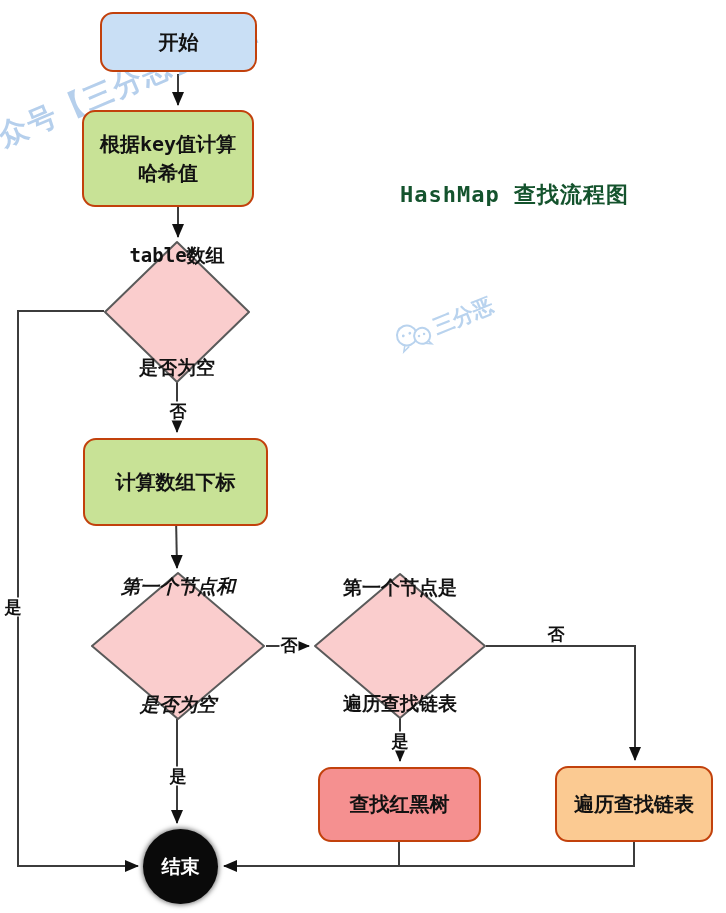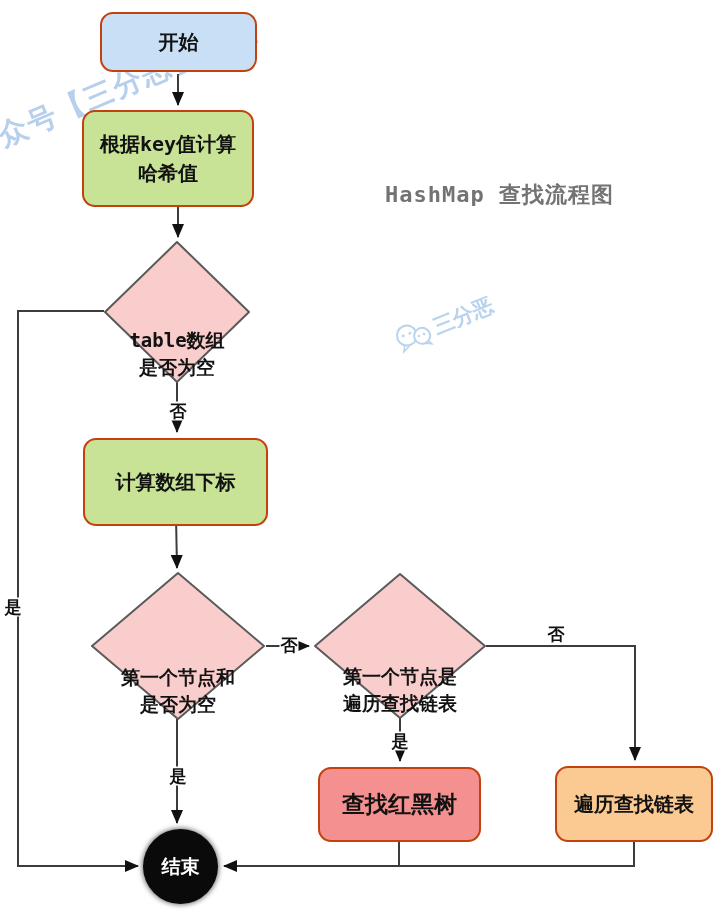--- a/index.html
+++ b/index.html
@@ -4,30 +4,30 @@
 <style>
   html,body{margin:0;padding:0;background:#fff;}
   #canvas{position:relative;width:726px;height:913px;background:#ffffff;overflow:hidden;
           font-family:"DejaVu Sans Mono","Liberation Mono",monospace;}
   #edges{position:absolute;left:0;top:0;width:726px;height:913px;}
   .node{position:absolute;display:flex;flex-direction:column;align-items:center;justify-content:center;
         box-sizing:border-box;text-align:center;font-weight:bold;color:#121212;line-height:1.45;}
   .rounded{border:2px solid #c2410c;border-radius:13px;}
   .start{background:#c9dff5;font-size:20px;}
   .process{background:#c8e296;font-size:20px;}
-  .action-red{background:#f59090;font-size:23px;}
+  .action-red{background:#f59090;font-size:20px;}
   .action-orange{background:#fbca92;font-size:20px;}
-  .diamond-text{position:absolute;display:flex;flex-direction:column;align-items:center;justify-content:flex-end;
+  .diamond-text{position:absolute;display:flex;flex-direction:column;align-items:center;justify-content:space-between;
         text-align:center;font-weight:bold;color:#121212;font-size:19px;line-height:1.45;}
   .end-circle{position:absolute;width:75px;height:75px;border-radius:50%;background:#0a0a0a;
         display:flex;align-items:center;justify-content:center;color:#ffffff;font-weight:bold;font-size:19px;
         box-shadow:0 0 5px 1px rgba(0,0,0,0.55);}
   .edge-label{position:absolute;transform:translate(-50%,-50%);background:#ffffff;color:#111;
         font-weight:bold;font-size:17px;line-height:1;padding:1px 1px;}
-  .title{position:absolute;left:385px;top:180px;font-size:22px;font-weight:bold;color:#737373;
+  .title{position:absolute;left:400px;top:180px;font-size:22px;font-weight:bold;color:#14532d;
         letter-spacing:1px;white-space:nowrap;}
   .wm-diagonal{position:absolute;left:0px;top:118px;white-space:nowrap;color:#b5cfec;
         font-size:29px;font-weight:bold;letter-spacing:2px;transform:rotate(-23deg);transform-origin:0 50%;}
   .wm-badge{position:absolute;left:402px;top:326px;display:flex;align-items:center;gap:3px;
         color:#b9d3ee;font-size:21px;font-weight:bold;transform:rotate(-22deg);transform-origin:0 100%;
         white-space:nowrap;}
 </style>
 </head>
 <body>
 
@@ -92,21 +92,21 @@
 
   <div class="diamond-text" style="left:105px;top:242px;width:144px;height:140px;">
     <span>table数组</span>
     <span>是否为空</span>
   </div>
 
   <div class="node rounded process" style="left:83px;top:438px;width:185px;height:88px;">
     <span>计算数组下标</span>
   </div>
 
-  <div class="diamond-text" style="left:92px;top:573px;width:172px;height:146px;">
+  <div class="diamond-text" style="left:92px;top:573px;width:172px;height:146px;font-style:italic;">
     <span>第一个节点和</span>
     <span>是否为空</span>
   </div>
 
   <div class="diamond-text" style="left:315px;top:574px;width:170px;height:144px;">
     <span>第一个节点是</span>
     <span>遍历查找链表</span>
   </div>
 
   <div class="node rounded action-red" style="left:318px;top:767px;width:163px;height:75px;">

